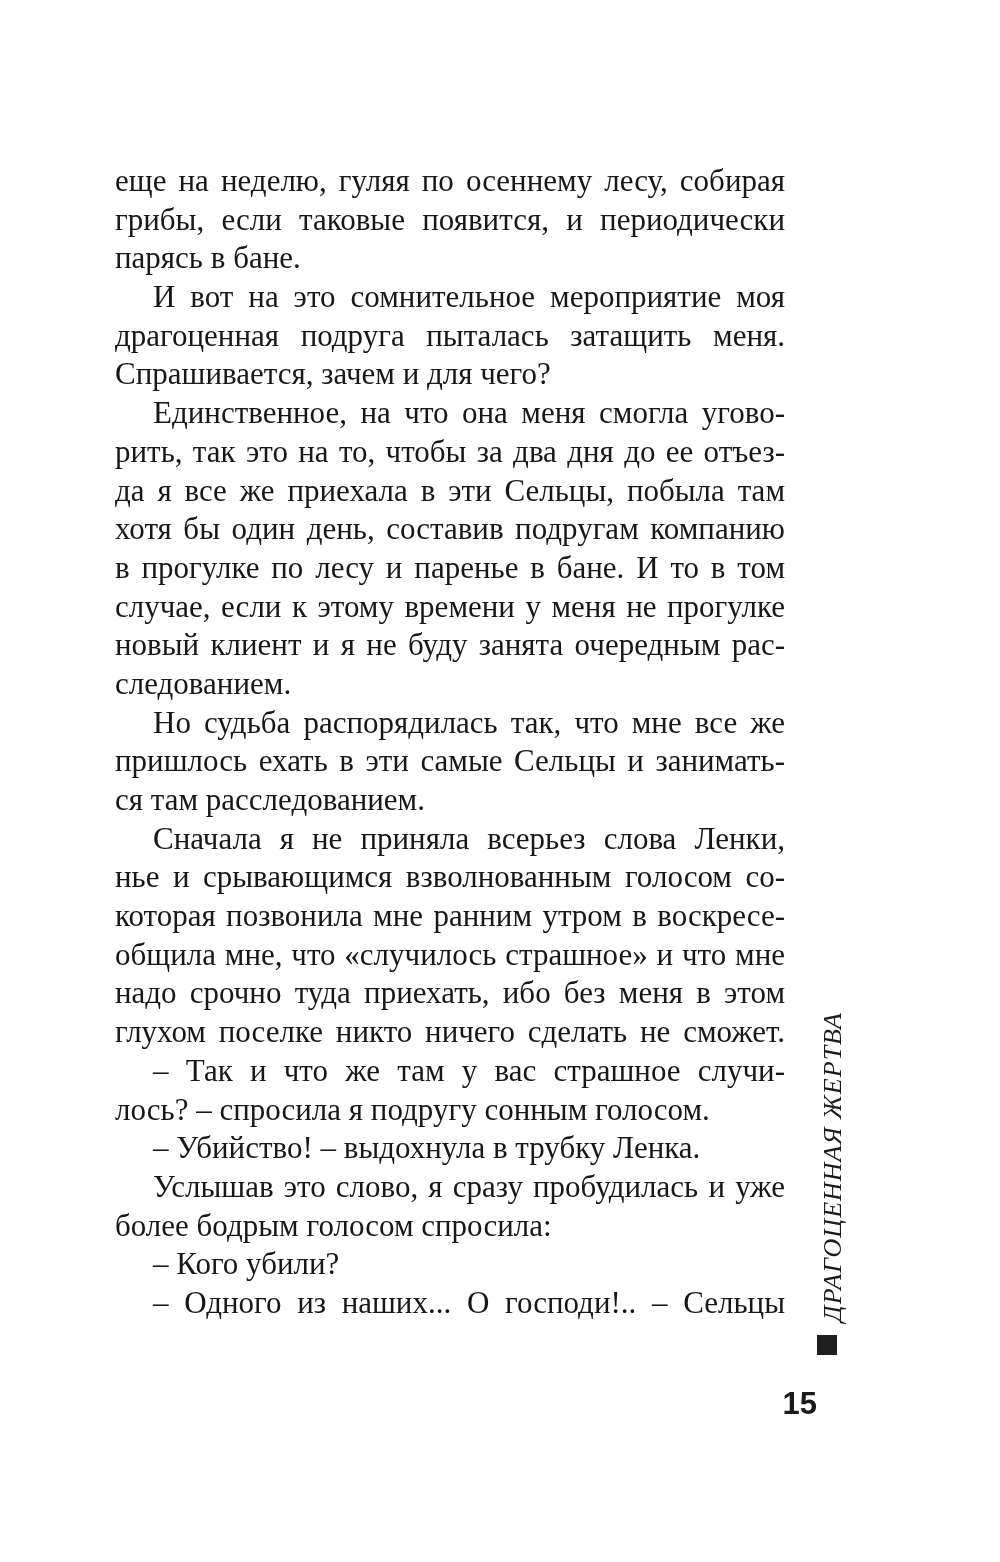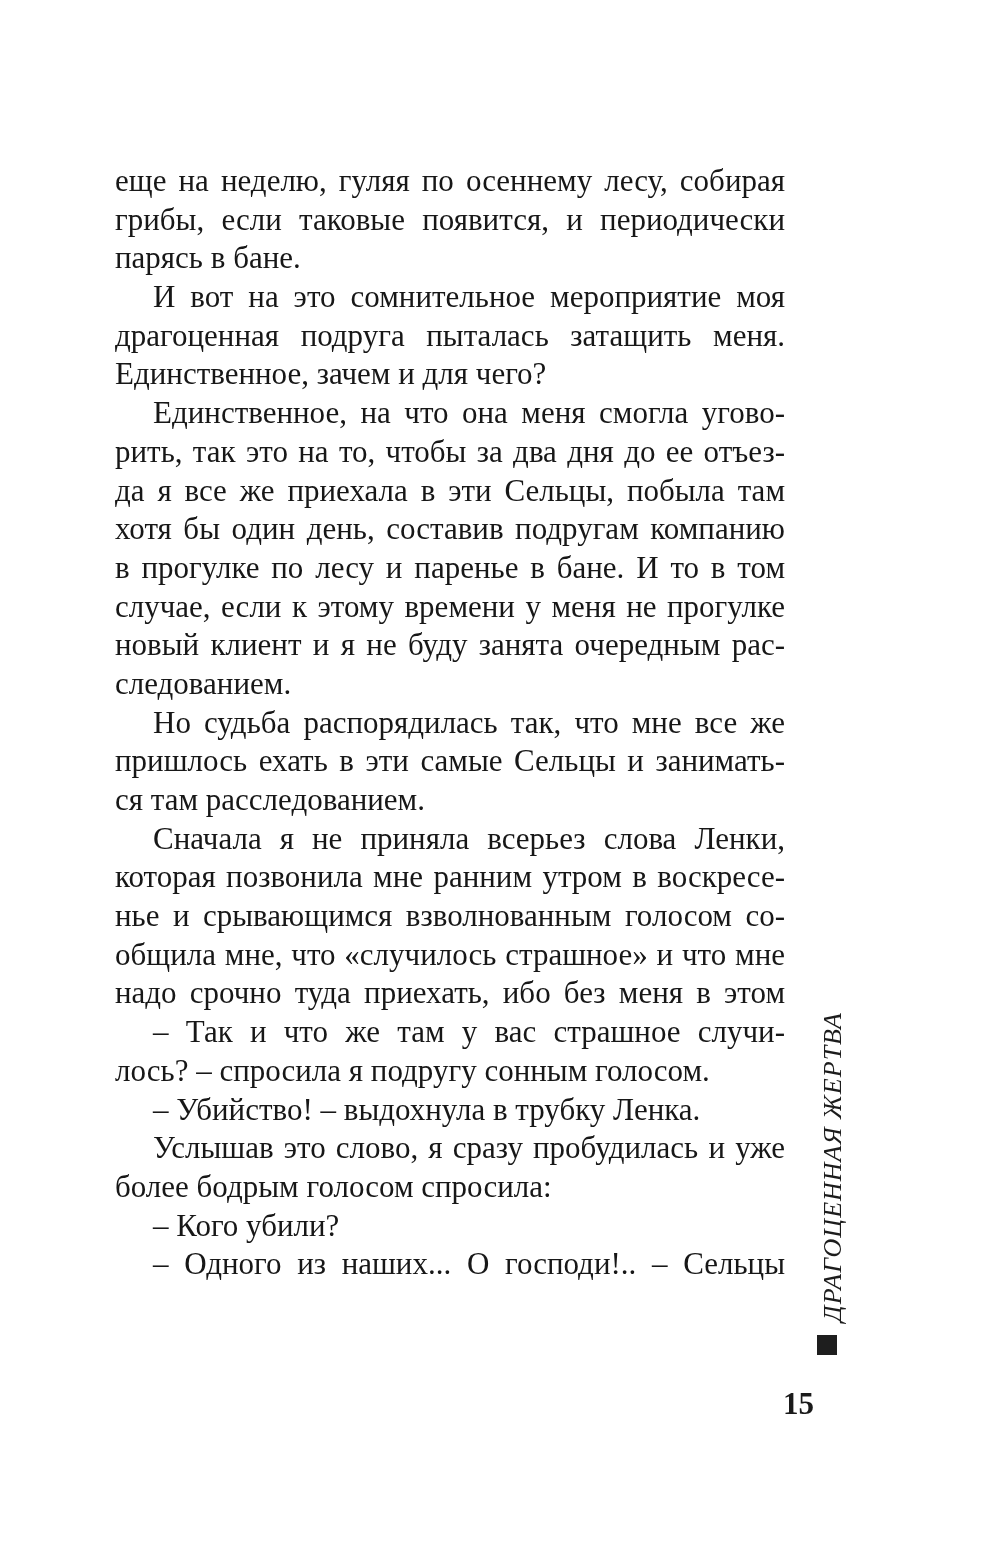--- a/index.html
+++ b/index.html
@@ -49,57 +49,58 @@
   .marker-square {
     position: absolute;
     left: 817px;
     top: 1335px;
     width: 20px;
     height: 20px;
     background: #1e1e1e;
   }
   .pagenum {
     position: absolute;
-    left: 783px;
+    left: 767px;
     top: 1386px;
     width: 50px;
-    text-align: left;
-    font-family: Liberation Serif, serif;
+    text-align: right;
+    font-family: Liberation Sans, sans-serif;
     font-weight: bold;
     font-size: 31px;
     color: #1a1a1a;
   }
 </style>
 </head>
 <body>
 
 <div class="page">
   <div class="textblock" id="textblock">
       <div class="line">еще на неделю, гуляя по осеннему лесу, собирая</div>
       <div class="line">грибы, если таковые появится, и периодически</div>
       <div class="line parend">парясь в бане.</div>
       <div class="line indent">И вот на это сомнительное мероприятие моя</div>
       <div class="line">драгоценная подруга пыталась затащить меня.</div>
-      <div class="line parend">Единственное, зачем и для чего?</div>
+      <div class="line parend">Спрашивается, зачем и для чего?</div>
       <div class="line indent">Единственное, на что она меня смогла угово-</div>
       <div class="line">рить, так это на то, чтобы за два дня до ее отъез-</div>
       <div class="line">да я все же приехала в эти Сельцы, побыла там</div>
       <div class="line">хотя бы один день, составив подругам компанию</div>
       <div class="line">в прогулке по лесу и паренье в бане. И то в том</div>
       <div class="line">случае, если к этому времени у меня не прогулке</div>
       <div class="line">новый клиент и я не буду занята очередным рас-</div>
       <div class="line parend">следованием.</div>
       <div class="line indent">Но судьба распорядилась так, что мне все же</div>
       <div class="line">пришлось ехать в эти самые Сельцы и занимать-</div>
       <div class="line parend">ся там расследованием.</div>
       <div class="line indent">Сначала я не приняла всерьез слова Ленки,</div>
+      <div class="line">нье и срывающимся взволнованным голосом со-</div>
       <div class="line">которая позвонила мне ранним утром в воскресе-</div>
-      <div class="line">нье и срывающимся взволнованным голосом со-</div>
       <div class="line">общила мне, что «случилось страшное» и что мне</div>
       <div class="line">надо срочно туда приехать, ибо без меня в этом</div>
+      <div class="line">глухом поселке никто ничего сделать не сможет.</div>
       <div class="line indent">– Так и что же там у вас страшное случи-</div>
       <div class="line parend">лось? – спросила я подругу сонным голосом.</div>
       <div class="line indent parend">– Убийство! – выдохнула в трубку Ленка.</div>
       <div class="line indent">Услышав это слово, я сразу пробудилась и уже</div>
       <div class="line parend">более бодрым голосом спросила:</div>
       <div class="line indent parend">– Кого убили?</div>
       <div class="line indent">– Одного из наших... О господи!.. – Сельцы</div>
     </div>
   <div class="running-title">ДРАГОЦЕННАЯ ЖЕРТВА</div>
   <div class="marker-square"></div>

